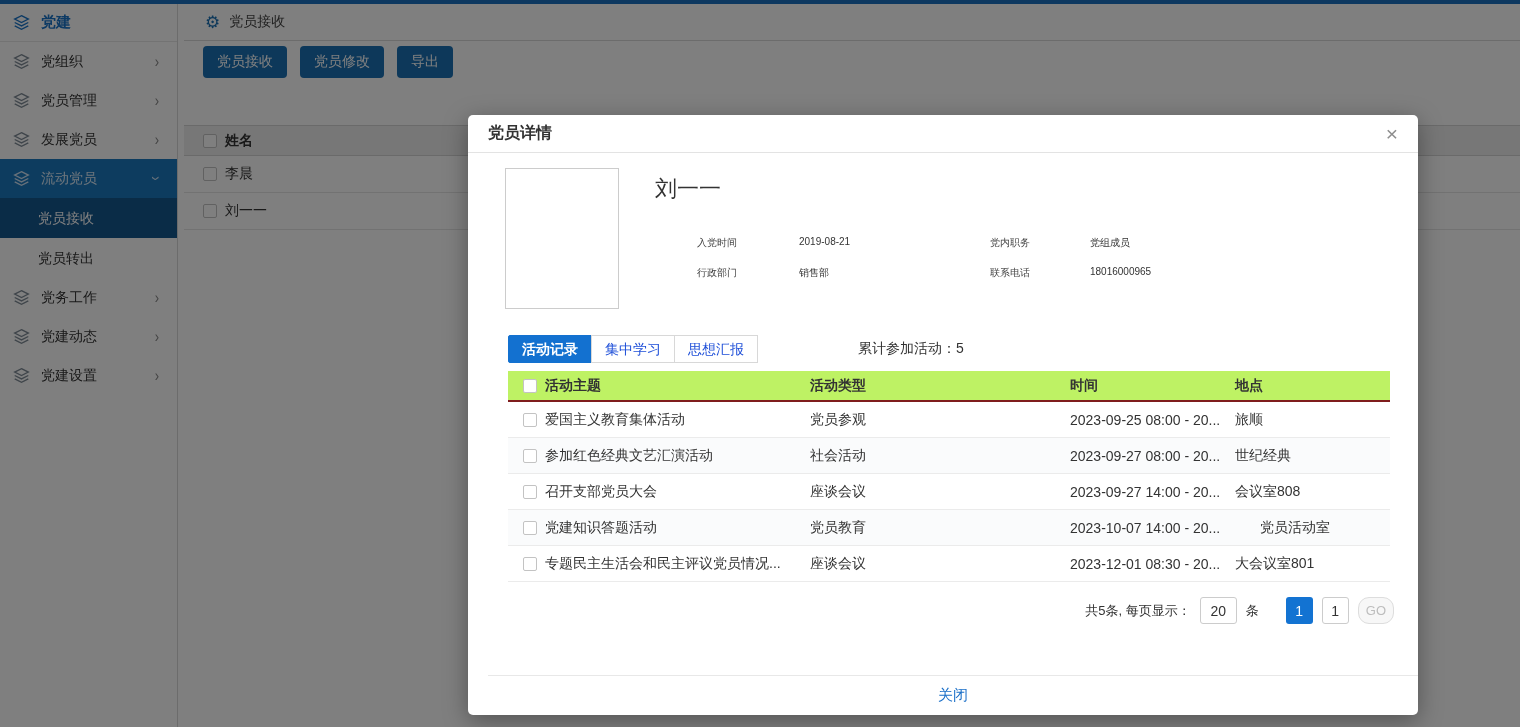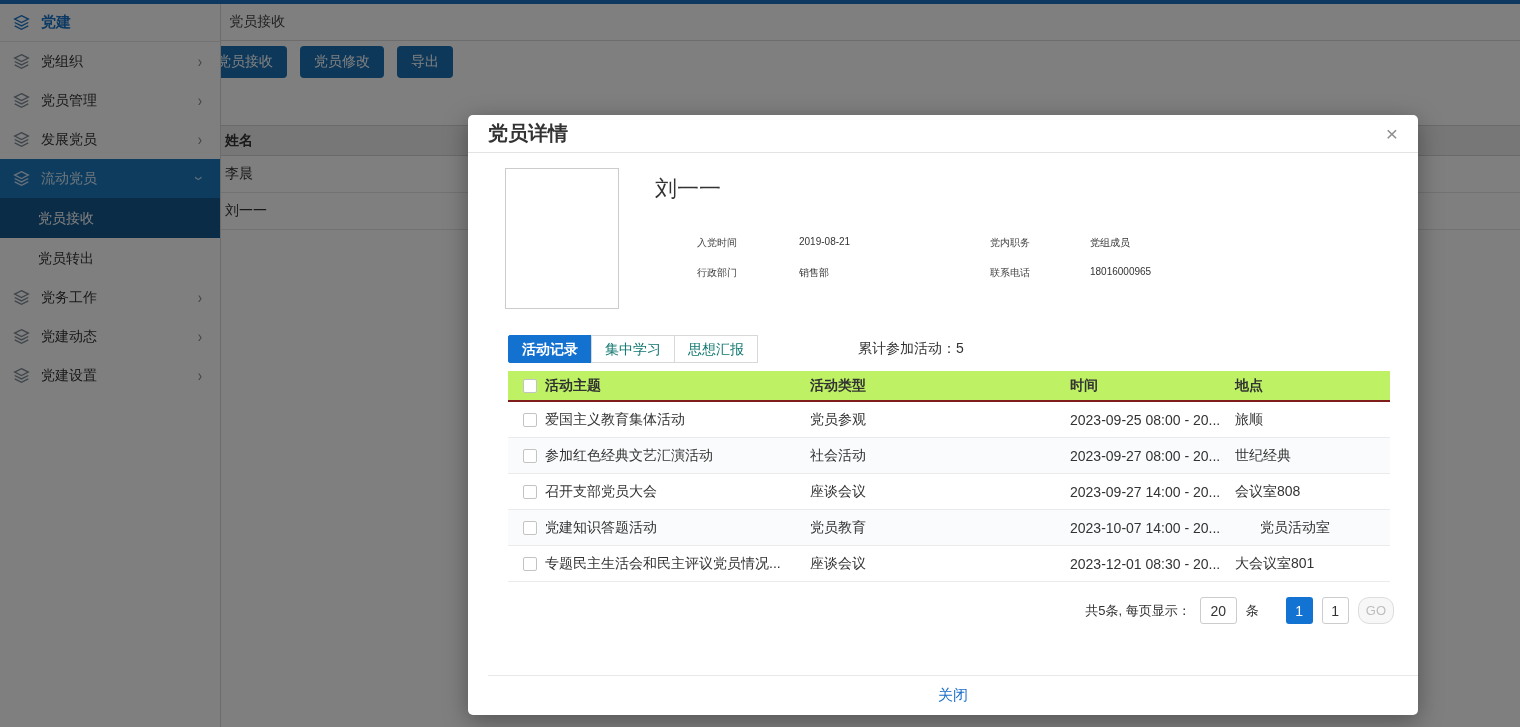--- a/index.html
+++ b/index.html
@@ -4,21 +4,21 @@
 <style>
   * { margin:0; padding:0; box-sizing:border-box; }
   html,body { width:1520px; height:727px; }
   body { font-family:"Liberation Sans","DejaVu Sans",sans-serif; font-size:14px; color:#333; background:#fff; }
   .app { position:relative; width:1520px; height:727px; overflow:hidden; background:#fff; }
 
   
   .top-strip { position:absolute; left:0; top:0; width:100%; height:4px; background:#1a70c0; z-index:2; }
 
   
-  .sidebar { position:absolute; left:0; top:4px; bottom:0; width:221px; background:#fff; border-right:1px solid #d9d9d9; z-index:2; }
+  .sidebar { position:absolute; left:0; top:4px; bottom:0; width:178px; background:#fff; border-right:1px solid #d9d9d9; z-index:2; }
   .brand { display:flex; align-items:center; gap:11px; height:38px; padding-left:13px; border-bottom:1px solid #e6e6e6; }
   .brand-label { color:#1a74c8; font-size:15px; font-weight:bold; }
   .layers-ic { width:17px; height:17px; flex:0 0 auto; }
   .menu-item { position:relative; display:flex; align-items:center; gap:11px; height:39px; padding-left:13px; cursor:pointer; color:#333; }
   .menu-item .chev { position:absolute; right:18px; color:#8a8a8a; font-size:13px; line-height:1; }
   .chev-right { display:inline-block; transform:scaleY(1.3); }
   .chev-down { display:inline-block; transform:rotate(90deg) scaleY(1.3); }
   .menu-item.group-open { background:#1a78be; color:#dcebf8; }
   .menu-item.group-open .chev { color:#cfe2f4; }
   .sub-item { height:40px; line-height:40px; padding-left:38px; cursor:pointer; color:#333; }
@@ -38,33 +38,33 @@
   .m-row { position:relative; height:37px; border-bottom:1px solid #e5e5e5; }
   .m-row .cb, .m-row span { position:absolute; top:50%; transform:translateY(-50%); }
   .cb { width:14px; height:14px; border:1px solid #c3c3c3; border-radius:2px; background:#fff; display:inline-block; }
 
   
   .overlay { position:absolute; inset:0; background:rgba(0,0,0,0.5); z-index:10; }
 
   
   .modal { position:absolute; left:468px; top:115px; width:950px; height:600px; background:#fff; border-radius:5px; box-shadow:0 6px 24px rgba(0,0,0,0.35); z-index:20; }
   .modal-header { display:flex; align-items:center; justify-content:space-between; height:38px; padding:0 20px; border-bottom:1px solid #e3e3e3; }
-  .modal-title { font-size:20px; font-weight:bold; color:#333; }
+  .modal-title { font-size:16px; font-weight:bold; color:#333; }
   .modal-close { color:#8d8d8d; font-size:21px; line-height:1; cursor:pointer; font-weight:300; }
 
   .profile { display:flex; margin:15px 28px 0 37px; }
   .photo { width:114px; height:141px; border:1px solid #ccc; background:#fff; flex:0 0 auto; }
   .profile-right { margin-left:36px; padding-top:6px; }
   .member-name { font-size:22px; color:#333; }
   .fields { display:grid; grid-template-columns:102px 191px 100px auto; column-gap:0; row-gap:16px; margin:32px 0 0 42px; font-size:10px; }
   .f-label { color:#444; }
   .f-value { color:#333; }
 
   .tabs-row { display:flex; align-items:center; margin:26px 28px 0 40px; }
-  .tab { height:28px; line-height:26px; padding:0 13px; border:1px solid #d8d8d8; background:#fff; color:#0f766e; font-size:14px; cursor:pointer; margin-left:-1px; }
+  .tab { height:28px; line-height:26px; padding:0 13px; border:1px solid #d8d8d8; background:#fff; color:#1d4ed8; font-size:14px; cursor:pointer; margin-left:-1px; }
   .tab:first-child { margin-left:0; border-radius:2px 0 0 2px; }
   .tab:last-child { border-radius:0 2px 2px 0; }
   .tab.active { background:#1371d0; border-color:#1371d0; color:#fff; font-weight:bold; }
   .tab-summary { margin-left:100px; color:#333;text-align:right; }
 
   .d-table { margin:8px 28px 0 40px; }
   .d-thead { position:relative; height:31px; background:#bef264; border-bottom:2px solid #7f1d1d; font-weight:bold; }
   .d-thead .cb, .d-thead span { position:absolute; top:50%; transform:translateY(-50%); }
   .d-row { position:relative; height:36px; border-bottom:1px solid #ebebeb; }
   .d-row:nth-child(odd) { background:#fafbfc; }

